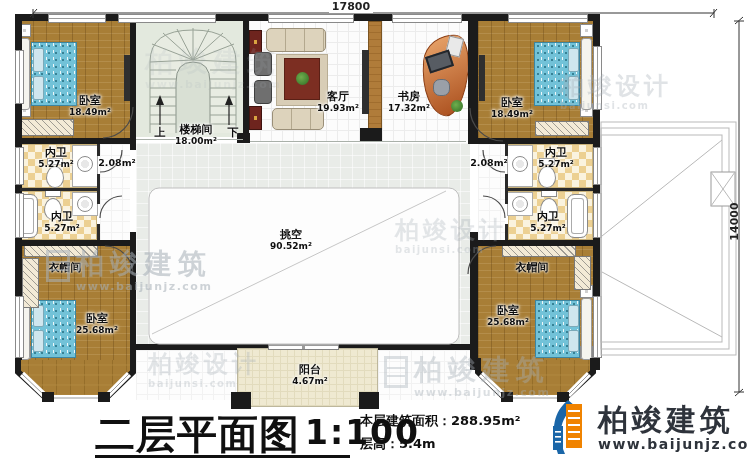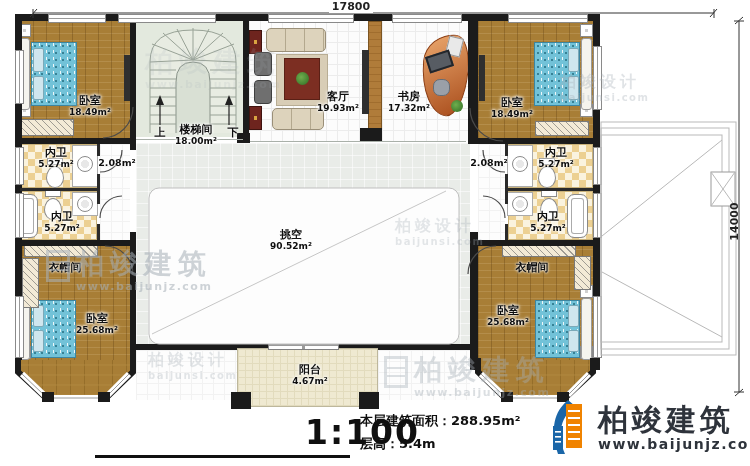--- a/index.html
+++ b/index.html
@@ -76,21 +76,21 @@
   .rl .n{font-size:11px;line-height:1.1;}
   .rl .a{font-size:9px;line-height:1.15;}
   .sl{position:absolute;transform:translateX(-50%);z-index:50;color:#0e0e0e;font-weight:bold;font-size:11px;
       text-shadow:0 0 2px #fff,0 0 3px #fff;white-space:nowrap;}
   .dim{position:absolute;z-index:50;font-size:11px;font-weight:bold;color:#222;background:#fff;text-align:center;}
   .dimv{transform:rotate(-90deg);transform-origin:50% 50%;background:none;}
   
   .wm{position:absolute;z-index:60;display:flex;gap:6px;align-items:flex-start;color:#a7b0b8;pointer-events:none;white-space:nowrap;}
   .wm-cn{font-size:28px;font-weight:bold;letter-spacing:6px;line-height:1;}
   .wm-en{font-size:11px;font-weight:bold;letter-spacing:1.5px;margin-top:2px;}
-  .wm-sm .wm-cn{font-size:16px;letter-spacing:4px;}
+  .wm-sm .wm-cn{font-size:24px;letter-spacing:4px;}
   .wm-sm .wm-en{font-size:10px;}
   .wm-logo{width:24px;height:32px;border:3px solid #aab3bb;box-sizing:border-box;
       background:linear-gradient(to bottom,transparent 30%,#aab3bb 30%,#aab3bb 40%,transparent 40%,transparent 60%,#aab3bb 60%,#aab3bb 70%,transparent 70%);}
   
   .tb-title{position:absolute;z-index:50;font-size:40px;font-weight:bold;color:#101010;letter-spacing:1px;}
   .tb-scale{position:absolute;z-index:50;font-size:33px;font-weight:bold;color:#101010;letter-spacing:2px;}
   .tb-underline{position:absolute;z-index:50;height:3px;background:#101010;}
   .tb-info{position:absolute;z-index:50;font-size:13px;font-weight:bold;color:#101010;}
   .logo{position:absolute;z-index:55;display:flex;gap:8px;align-items:center;}
   .logo-name{font-size:30px;font-weight:900;color:#2e333b;letter-spacing:4px;line-height:1.1;}
@@ -444,20 +444,21 @@
       </div>
   </div>
   <div class="wm" style="left:384px;top:356px;opacity:.40">
     <div class="wm-logo"></div>
     <div>
         <div class="wm-cn">柏竣建筑</div>
     <div class="wm-en">www.baijunjz.com</div>
       </div>
   </div>
 
+  <div class="tb-title" style="left:95px;top:407px">二层平面图</div>
   <div class="tb-scale" style="left:305px;top:413px">1:100</div>
   <div class="tb-underline" style="left:95px;top:455px;width:255px"></div>
   <div class="tb-info" style="left:360px;top:412px">本层建筑面积：288.95m²</div>
   <div class="tb-info" style="left:360px;top:435px">层高：5.4m</div>
 
   <div class="logo" style="left:548px;top:398px">
     <svg width="42" height="58" viewBox="0 0 42 58">
       <path d="M20 2 C6 14 2 30 10 56 L17 56 C8 34 14 18 27 8 Z" fill="#1a66a8"></path>
       <rect x="18" y="6" width="16" height="44" fill="#f08300"></rect>
       <g fill="#ffffff">

